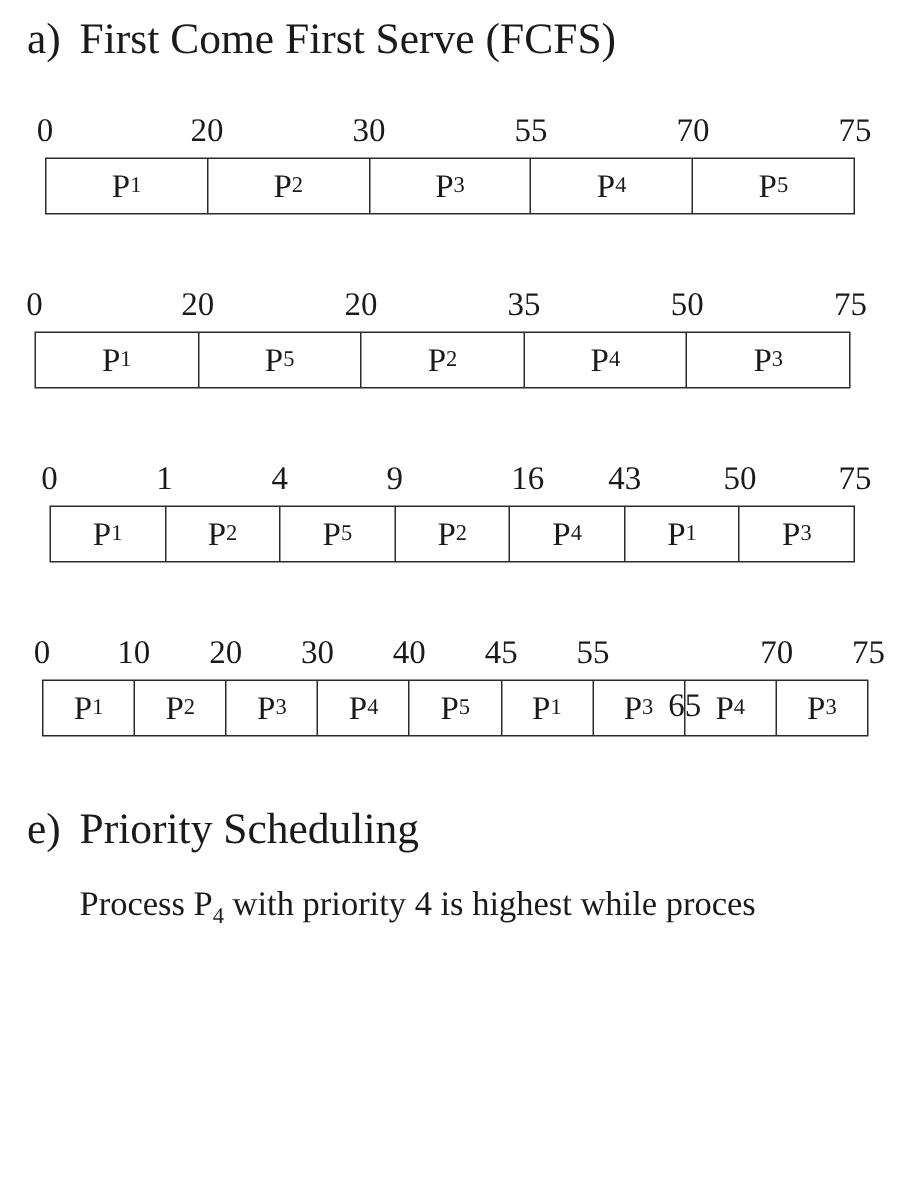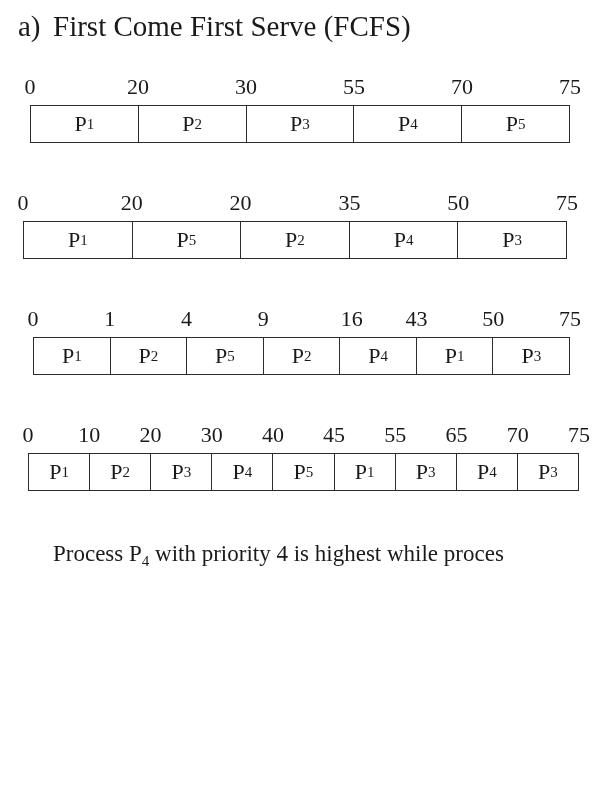--- a/index.html
+++ b/index.html
@@ -211,21 +211,21 @@
   <section class="section section-d">
     <div class="chart">
       <div class="ticks">
           <span class="tick" style="left: 0%;">0</span>
           <span class="tick" style="left: 11.1111%; text-align: center;">10</span>
           <span class="tick" style="left: 22.2222%;">20</span>
           <span class="tick" style="left: 33.3333%;">30</span>
           <span class="tick" style="left: 44.4444%;">40</span>
           <span class="tick" style="left: 55.5556%;">45</span>
           <span class="tick" style="left: 66.6667%;">55</span>
-          <span class="tick" style="left: 77.7778%;">65</span>
+          <span class="tick" style="left: 77.7778%; margin-top: 35px;">65</span>
           <span class="tick" style="left: 88.8889%;">70</span>
           <span class="tick" style="left: 100%;">75</span>
         </div>
       <div class="bar">
           <div class="cell">
             <span>P</span>
             <sub>1</sub>
           </div>
           <div class="cell">
             <span>P</span>
@@ -257,16 +257,17 @@
           </div>
           <div class="cell">
             <span>P</span>
             <sub>3</sub>
           </div>
         </div>
     </div>
   </section>
 
   <section class="section section-e">
+    <h2 class="title"><span class="lbl">e)</span><span>Priority Scheduling</span></h2>
     <p class="note"><span>Process P</span><sub>4</sub><span> with priority 4 is highest while proces</span></p>
   </section>
 
 </div>
 
 </body></html>

